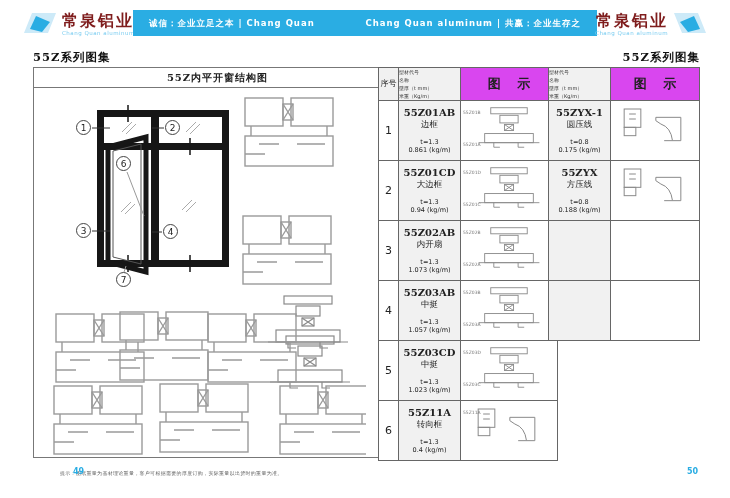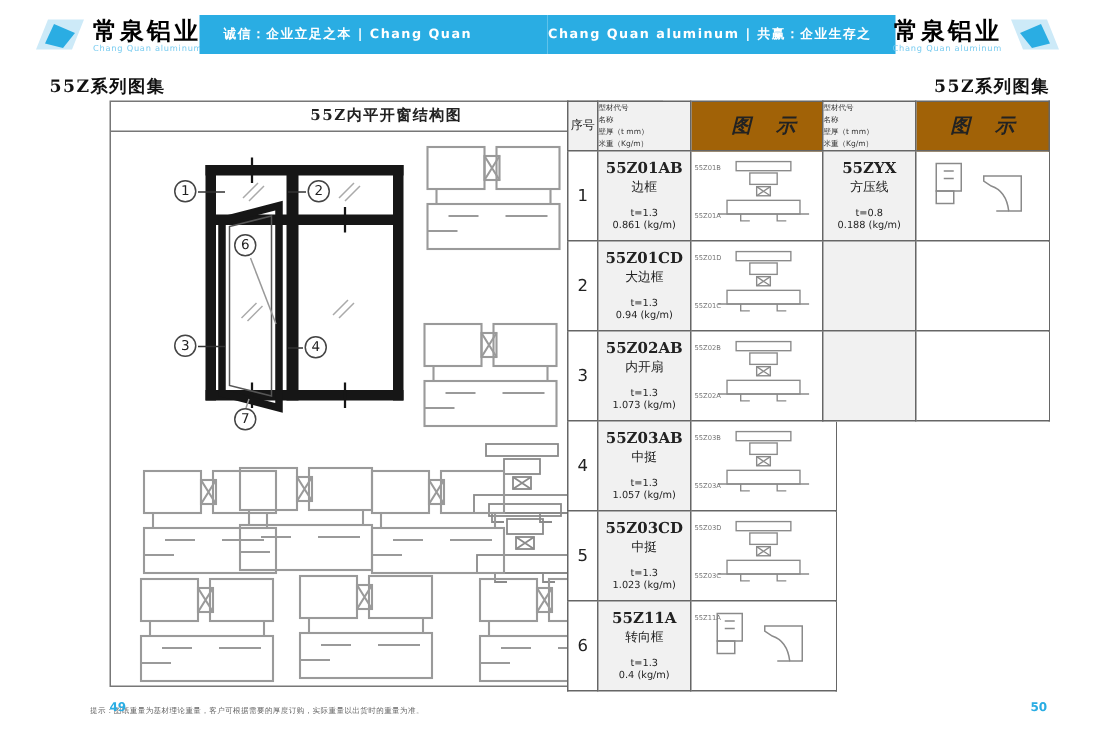--- a/index.html
+++ b/index.html
@@ -4,51 +4,51 @@
 <style>
   html,body{margin:0;padding:0;background:#fff;}
   .page{position:relative;width:730px;height:498px;background:#fff;overflow:hidden;
         font-family:"DejaVu Sans","Liberation Sans",sans-serif;color:#222;}
   
   .logo{position:absolute;top:7px;display:flex;align-items:center;gap:4px;}
   .logo.left{left:22px;}
   .logo.right{right:22px;flex-direction:row-reverse;}
   .logo .txt{display:flex;flex-direction:column;line-height:1.1;}
   .logo.right .txt{align-items:flex-end;}
-  .logo-cn{font-size:16px;font-weight:bold;color:#000000;letter-spacing:2px;font-family:"DejaVu Serif","Liberation Serif",serif;}
+  .logo-cn{font-size:16px;font-weight:bold;color:#7f1d1d;letter-spacing:2px;font-family:"DejaVu Serif","Liberation Serif",serif;}
   .logo-en{font-size:5.5px;color:#79ccf0;letter-spacing:.5px;}
   .banner{position:absolute;top:10px;height:26px;box-sizing:border-box;background:#2aade3;
           color:#fff;font-size:8.5px;font-weight:bold;line-height:26px;letter-spacing:1px;}
   .banner.left{left:133px;width:232px;padding-left:16px;}
   .banner.right{left:365px;width:232px;padding-right:16px;text-align:right;}
   
   .ptitle{position:absolute;top:50px;font-size:11.5px;font-weight:bold;color:#111;
           font-family:"DejaVu Serif","Liberation Serif",serif;letter-spacing:1px;}
   .ptitle.left{left:33px;}
   .ptitle.right{right:30px;}
   
-  .dbox{position:absolute;left:33px;top:67px;width:369px;height:391px;border:1px solid #777;box-sizing:border-box;margin-left:40px;}
+  .dbox{position:absolute;left:33px;top:67px;width:369px;height:391px;border:1px solid #777;box-sizing:border-box;}
   .dtitle{height:19px;line-height:19px;text-align:center;font-size:10px;font-weight:bold;
           border-bottom:1px solid #777;font-family:"DejaVu Serif","Liberation Serif",serif;letter-spacing:1px;}
   .dcanvas{position:relative;width:332px;height:370px;}
   .dcanvas svg.scene{position:absolute;left:0;top:0;}
   .co{position:absolute;width:15px;height:15px;border:1px solid #444;border-radius:50%;
       background:#fff;font-size:9px;line-height:15px;text-align:center;color:#222;box-sizing:border-box;}
   
   table.parts{position:absolute;top:67px;border-collapse:collapse;table-layout:fixed;
               border:1.5px solid #555;background:#fff;}
   table.parts.lt{left:378px;width:180px;}
   table.parts.rt{left:548px;width:152px;}
   table.parts th,table.parts td{border:1px solid #666;padding:0;vertical-align:middle;box-sizing:border-box;}
   th.h-idx{width:20px;background:#f1f1f1;font-size:8px;font-weight:normal;word-break:break-all;
            line-height:1.3;padding:2px 5px;}
   th.h-spec{width:62px;background:#f1f1f1;font-weight:normal;text-align:left;padding:2px 3px;}
   th.h-spec div{font-size:5px;color:#333;line-height:1.6;transform-origin:left;}
-  th.h-ill{background:#a16207;font-size:13px;font-weight:bold;letter-spacing:6px;text-indent:6px;
-           font-family:"DejaVu Serif","Liberation Serif",serif;font-style:italic;}
+  th.h-ill{background:#d946ef;font-size:13px;font-weight:bold;letter-spacing:6px;text-indent:6px;
+           font-family:"DejaVu Serif","Liberation Serif",serif;}
   tr.row{height:60px;}
   tr.hdr{height:32px;}
   td.idx{width:20px;text-align:center;font-size:11px;background:#fff;}
   td.spec{width:62px;background:#f1f1f1;text-align:center;}
   td.spec .code{font-size:10px;font-weight:bold;font-family:"DejaVu Serif","Liberation Serif",serif;}
   td.spec .pname{font-size:8.5px;margin-top:1px;}
   td.spec .thk{font-size:6.5px;margin-top:7px;color:#222;}
   td.spec .wt{font-size:6.5px;color:#222;}
   td.ill{position:relative;background:#fff;text-align:center;}
   td.ill .lab{position:absolute;font-size:4.5px;color:#777;left:2px;}
@@ -275,20 +275,31 @@
       <th class="h-spec">
         <div>型材代号</div>
         <div>名称</div>
         <div>壁厚（t mm）</div>
         <div>米重（Kg/m）</div>
       </th>
       <th class="h-ill">图 示</th>
     </tr>
     <tr class="row">
       <td class="spec">
+            <div class="code">55ZYX-1</div>
+            <div class="pname">圆压线</div>
+            <div class="thk">t=0.8</div>
+            <div class="wt">0.175 (kg/m)</div>
+          </td>
+      <td class="ill"><svg width="80" height="50" viewBox="0 0 90 60">
+              <use href="#sym-bead" width="90" height="60"></use>
+            </svg></td>
+    </tr>
+    <tr class="row">
+      <td class="spec">
             <div class="code">55ZYX</div>
             <div class="pname">方压线</div>
             <div class="thk">t=0.8</div>
             <div class="wt">0.188 (kg/m)</div>
           </td>
       <td class="ill"><svg width="80" height="50" viewBox="0 0 90 60">
               <use href="#sym-bead" width="90" height="60"></use>
             </svg></td>
     </tr>
     <tr class="row">

